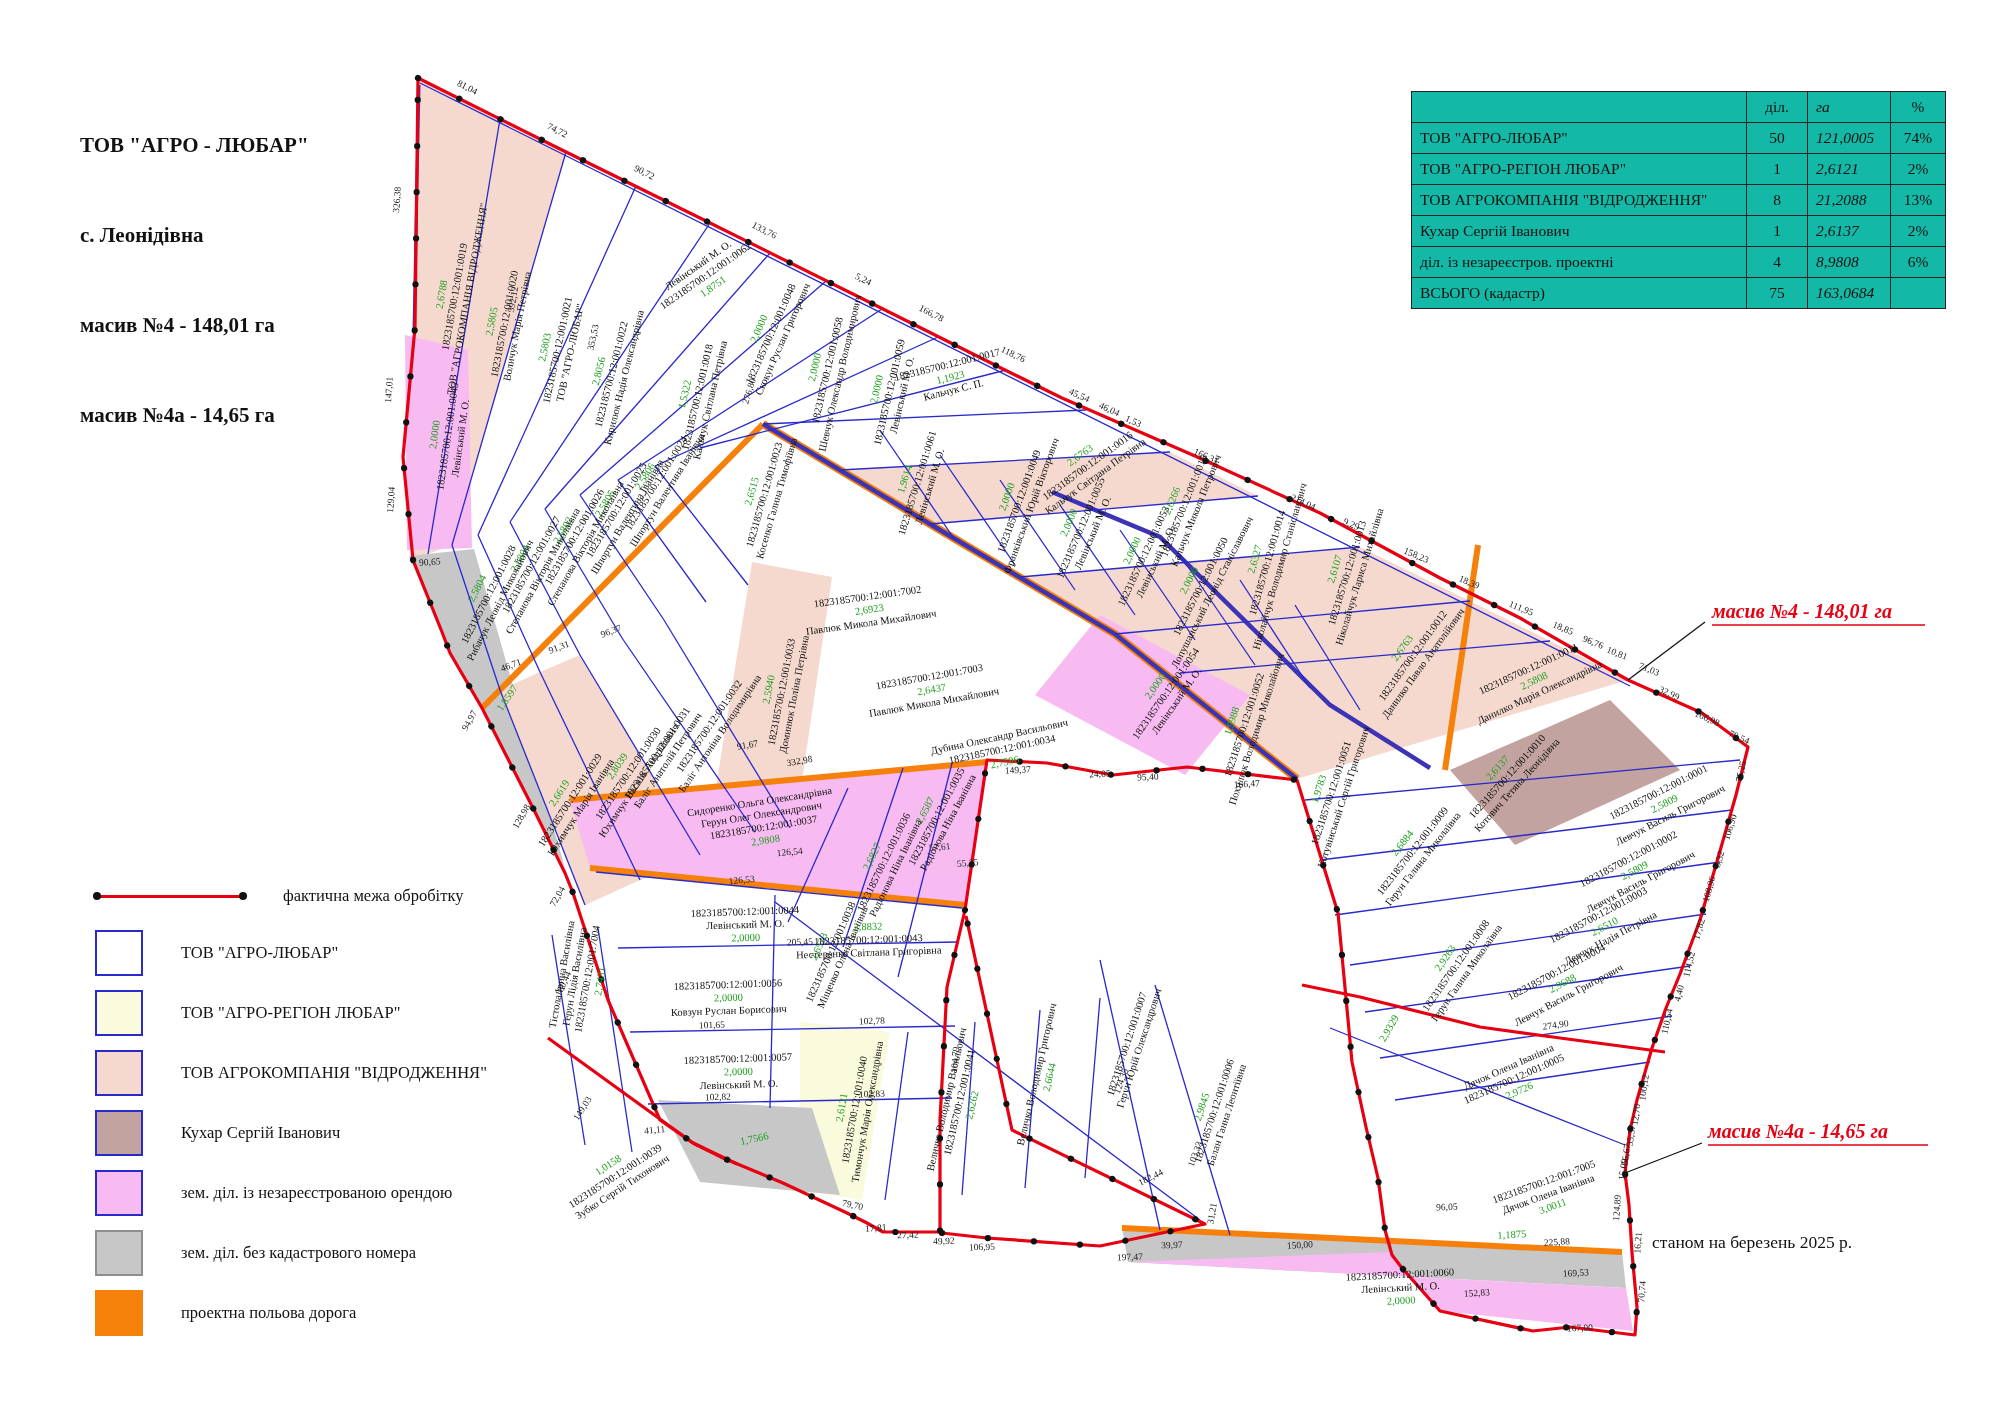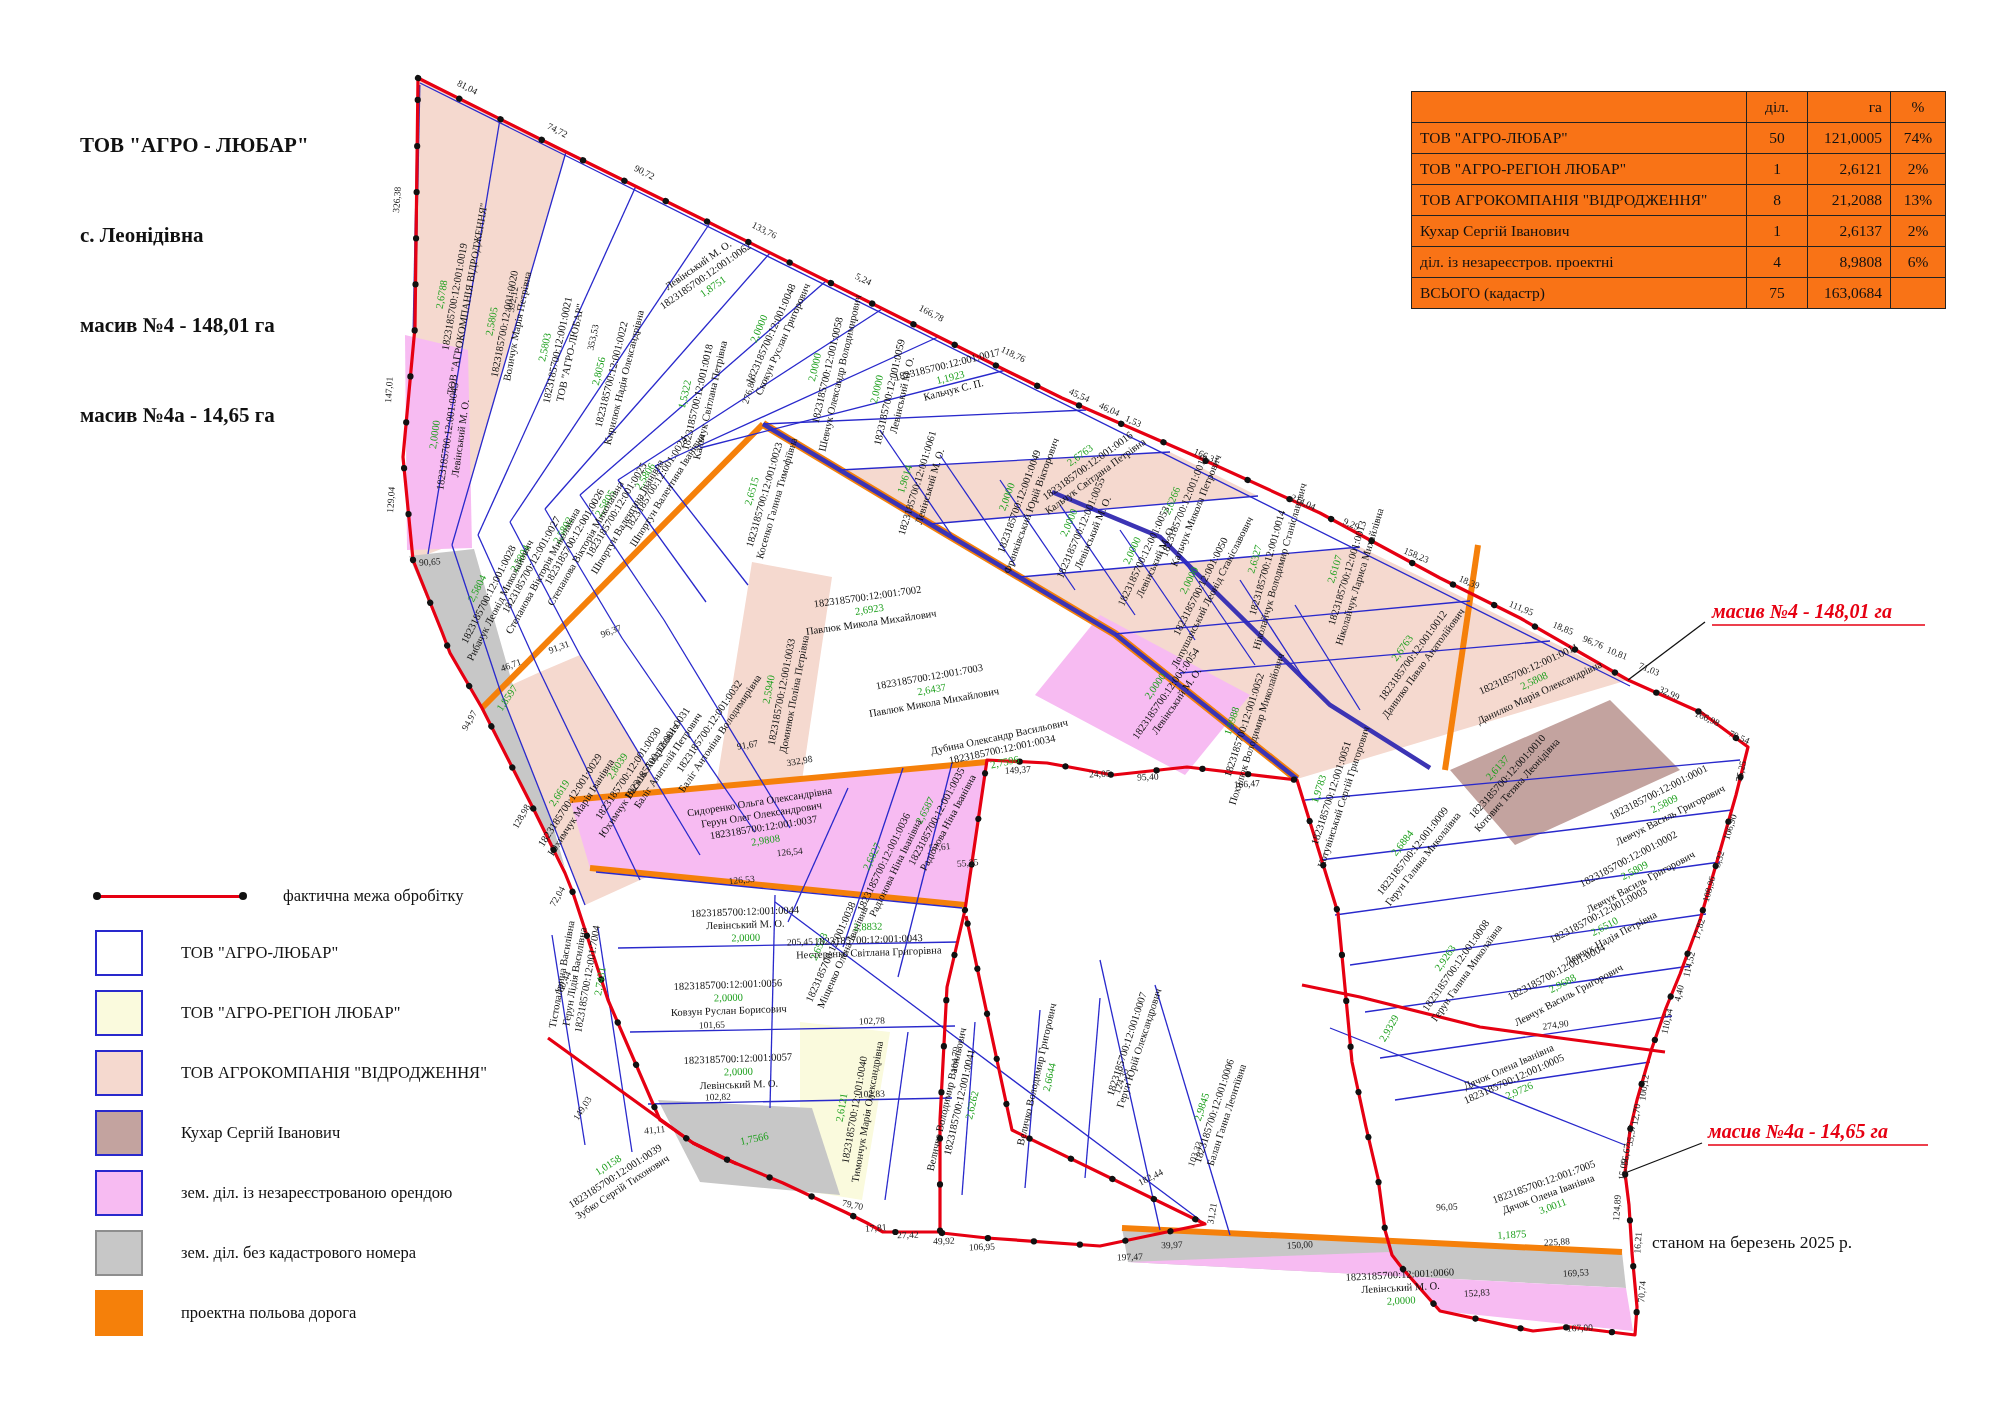--- a/index.html
+++ b/index.html
@@ -1,23 +1,23 @@
 <!DOCTYPE html>
 <html><head>
 <meta charset="utf-8">
 <style>
   html,body{margin:0;padding:0;background:#fff;}
   body{width:2000px;height:1414px;font-family:"Liberation Serif",serif;color:#111;}
   .page{position:relative;width:2000px;height:1414px;overflow:hidden;background:#fff;}
   .title-block{position:absolute;left:80px;top:70px;font-weight:bold;font-size:21px;line-height:30px;white-space:pre;}
   .summary{position:absolute;left:1411px;top:91px;border-collapse:collapse;font-size:15.5px;}
-  .summary td{border:1.5px solid #222;padding:2px 8px;height:26px;background:#f97316;}
+  .summary td{border:1.5px solid #222;padding:2px 8px;height:26px;background:#14b8a6;}
   .summary td.name{min-width:318px;text-align:left;}
   .summary td.num{width:44px;text-align:center;}
-  .summary td.ha{width:66px;text-align:right;}
+  .summary td.ha{width:66px;text-align:left;font-style:italic;}
   .summary td.pct{width:38px;text-align:center;}
   .legend{position:absolute;left:95px;top:886px;font-size:16.5px;}
   .leg-row{display:flex;align-items:center;margin-bottom:14px;font-family:Liberation Serif, serif;}
   .leg-row.lineitem{margin-bottom:24px;}
   .redline{position:relative;width:150px;height:3px;background:#e60012;margin-right:38px;}
   .redline i{position:absolute;top:-3px;width:8px;height:8px;background:#111;border-radius:50%;}
   .redline i.l{left:-2px}.redline i.r{right:-2px}
   .sw{width:48px;height:46px;border:2px solid #2929cc;margin-right:38px;box-sizing:border-box;flex:none;}
   .date-note{position:absolute;left:1652px;top:1232px;font-size:17.5px;}
   svg.map{position:absolute;left:0;top:0;}

